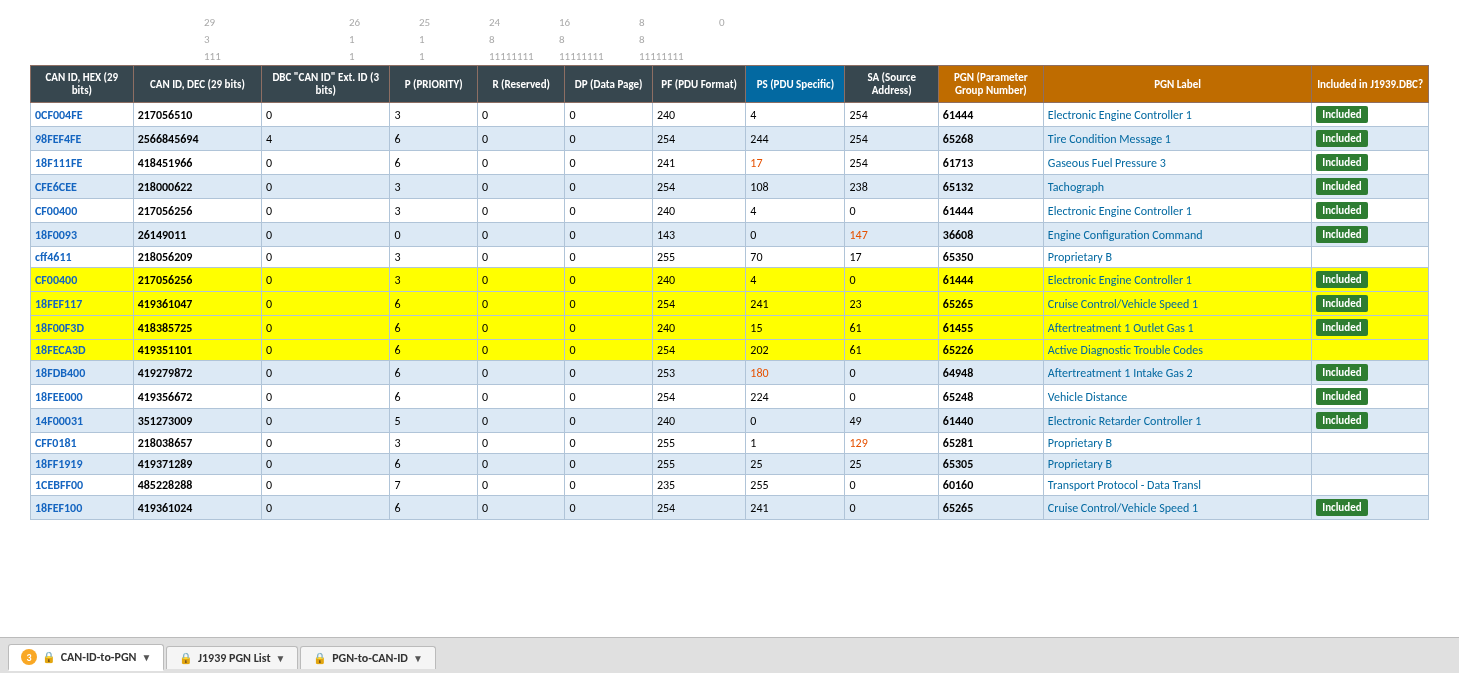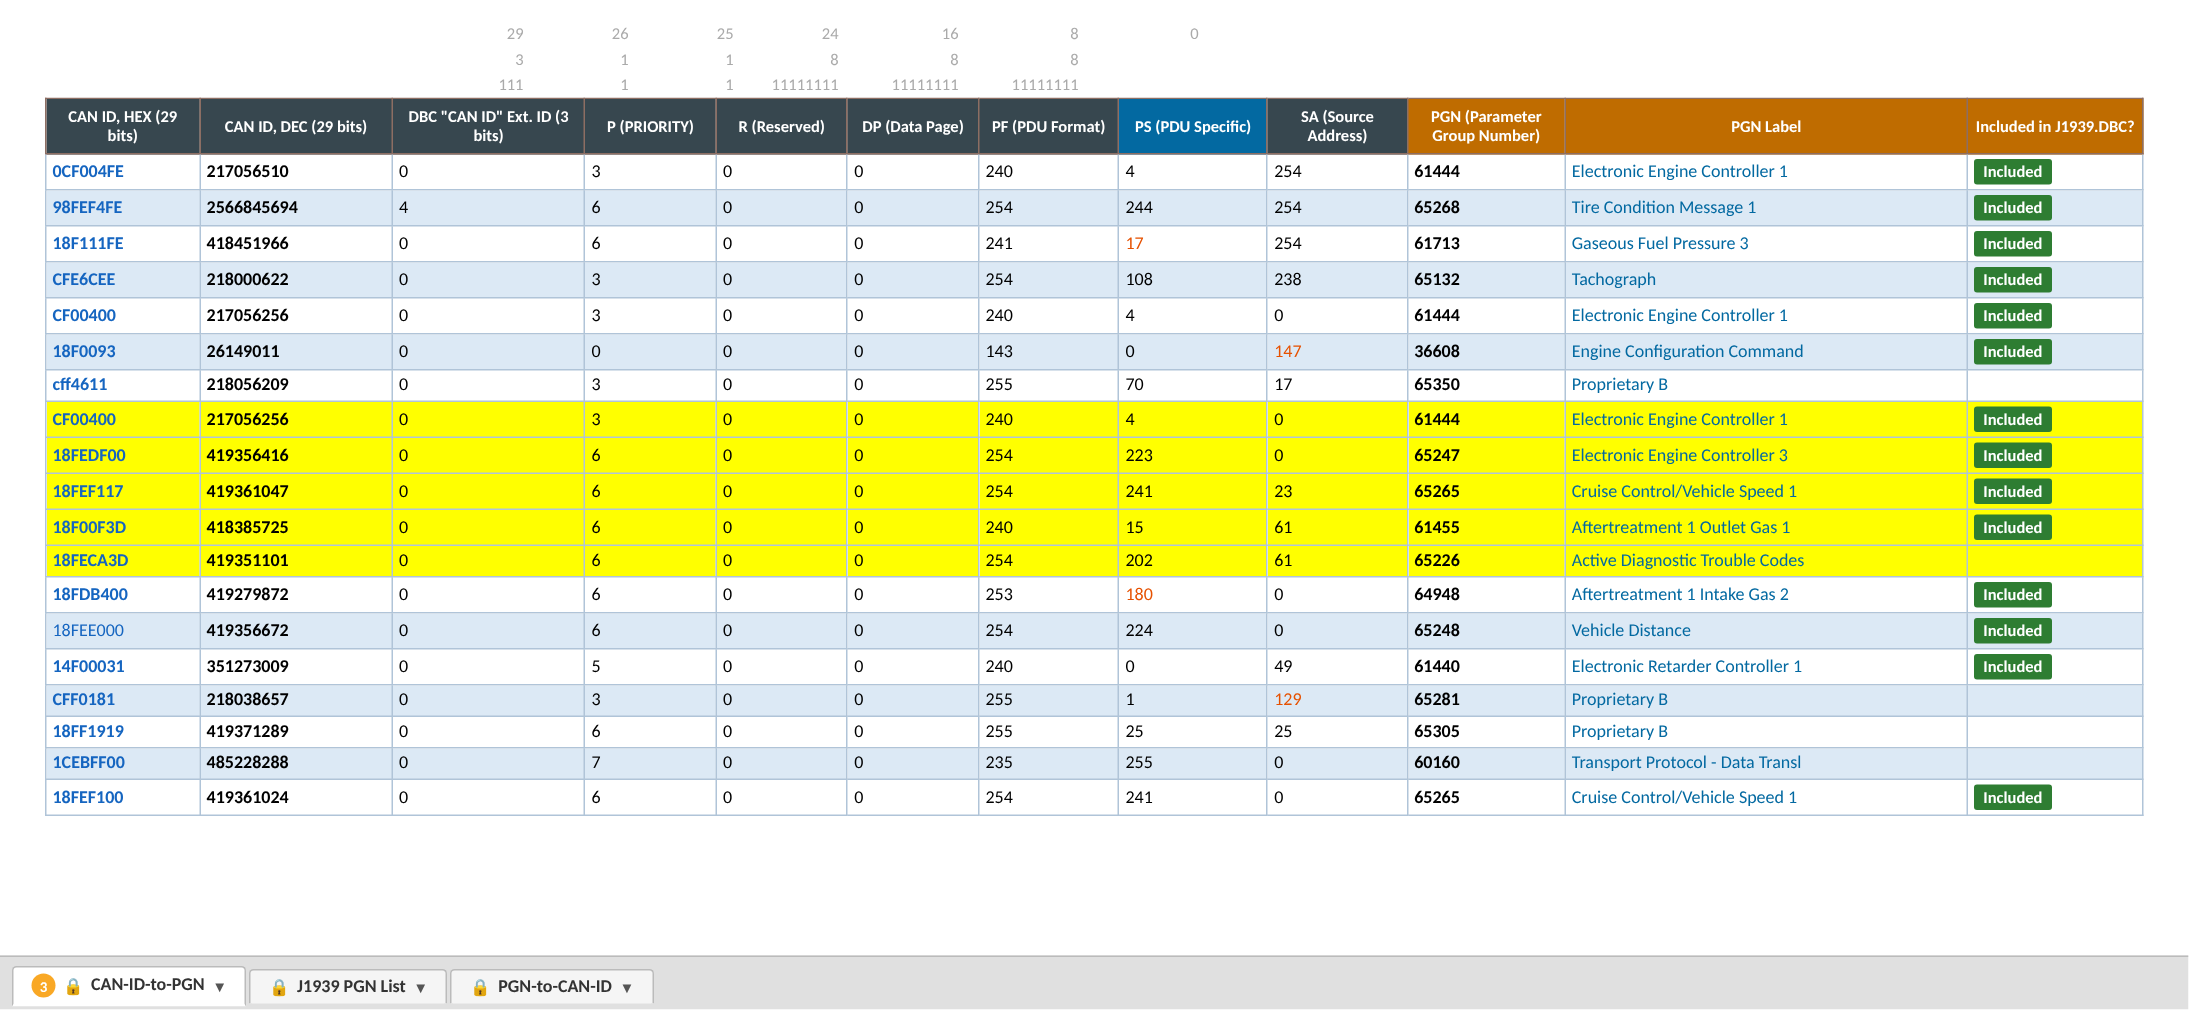--- a/index.html
+++ b/index.html
@@ -33,21 +33,21 @@
       width: 190px;
       flex-shrink: 0;
     }
     .bit-vals {
       display: flex;
       flex: 1;
     }
     .bit-val {
       color: #aaa;
       font-size: 11px;
-      text-align: right;
+      text-align: left;
     }
     
     .col-hex    { width: 88px; }
     .col-dec    { width: 110px; }
     .col-dbc    { width: 110px; }
     .col-p      { width: 75px; }
     .col-r      { width: 75px; }
     .col-dp     { width: 75px; }
     .col-pf     { width: 80px; }
     .col-ps     { width: 85px; }
@@ -345,34 +345,20 @@
     <td class="col-r">0</td>
     <td class="col-dp">0</td>
     <td class="col-pf">240</td>
     <td class="col-ps">4</td>
     <td class="col-sa">0</td>
     <td class="col-pgn" style="font-weight:bold">61444</td>
     <td class="col-label label-blue">Electronic Engine Controller 1</td>
     <td class="col-inc"><span class="included-badge">Included</span></td>
   </tr>
           <tr class="yellow-row">
-    <td class="col-hex" style="color:#1565c0;font-weight:bold">18FEDF00</td>
-    <td class="col-dec" style="font-weight:bold">419356416</td>
-    <td class="col-dbc">0</td>
-    <td class="col-p">6</td>
-    <td class="col-r">0</td>
-    <td class="col-dp">0</td>
-    <td class="col-pf">254</td>
-    <td class="col-ps">223</td>
-    <td class="col-sa">0</td>
-    <td class="col-pgn" style="font-weight:bold">65247</td>
-    <td class="col-label label-blue">Electronic Engine Controller 3</td>
-    <td class="col-inc"><span class="included-badge">Included</span></td>
-  </tr>
-          <tr class="yellow-row">
     <td class="col-hex" style="color:#1565c0;font-weight:bold">18FEF117</td>
     <td class="col-dec" style="font-weight:bold">419361047</td>
     <td class="col-dbc">0</td>
     <td class="col-p">6</td>
     <td class="col-r">0</td>
     <td class="col-dp">0</td>
     <td class="col-pf">254</td>
     <td class="col-ps">241</td>
     <td class="col-sa">23</td>
     <td class="col-pgn" style="font-weight:bold">65265</td>
@@ -415,21 +401,21 @@
     <td class="col-r">0</td>
     <td class="col-dp">0</td>
     <td class="col-pf">253</td>
     <td class="col-ps cell-orange">180</td>
     <td class="col-sa">0</td>
     <td class="col-pgn" style="font-weight:bold">64948</td>
     <td class="col-label label-blue">Aftertreatment 1 Intake Gas 2</td>
     <td class="col-inc"><span class="included-badge">Included</span></td>
   </tr>
           <tr>
-    <td class="col-hex" style="color:#1565c0;font-weight:normal">18FEE000</td>
+    <td class="col-hex" style="color:#1565c0;font-weight:bold">18FEE000</td>
     <td class="col-dec" style="font-weight:bold">419356672</td>
     <td class="col-dbc">0</td>
     <td class="col-p">6</td>
     <td class="col-r">0</td>
     <td class="col-dp">0</td>
     <td class="col-pf">254</td>
     <td class="col-ps">224</td>
     <td class="col-sa">0</td>
     <td class="col-pgn" style="font-weight:bold">65248</td>
     <td class="col-label label-blue">Vehicle Distance</td>

